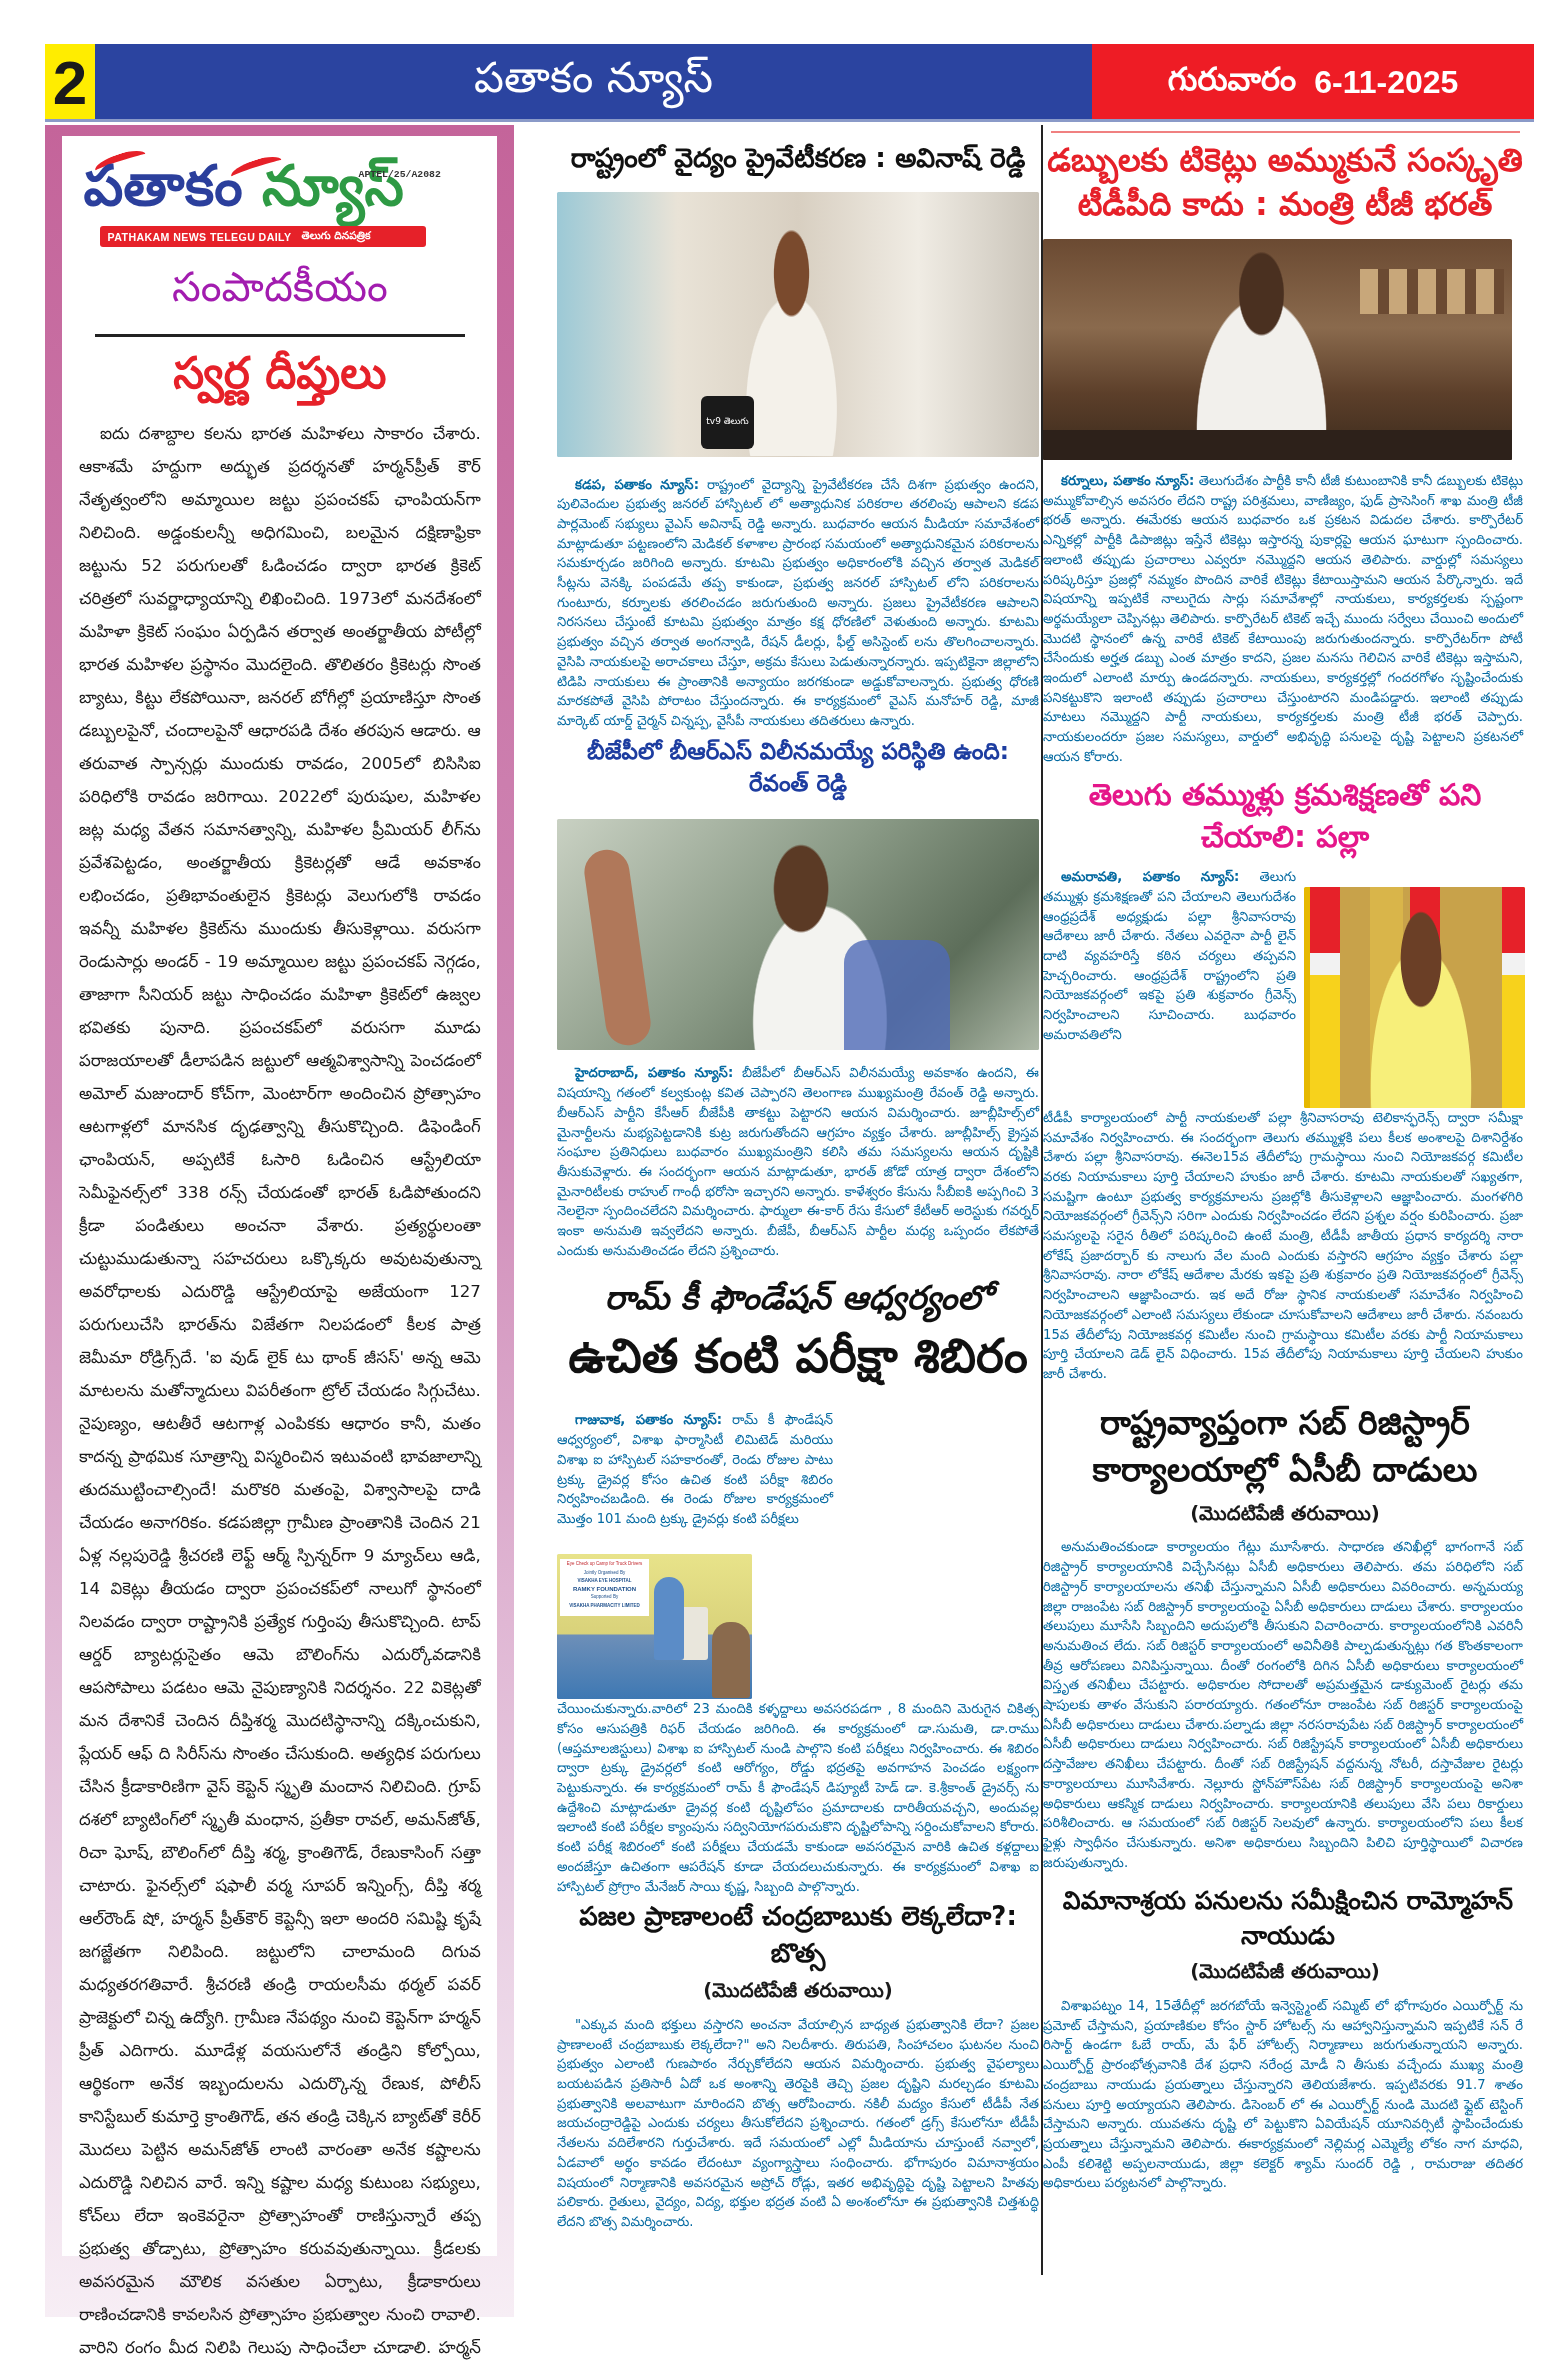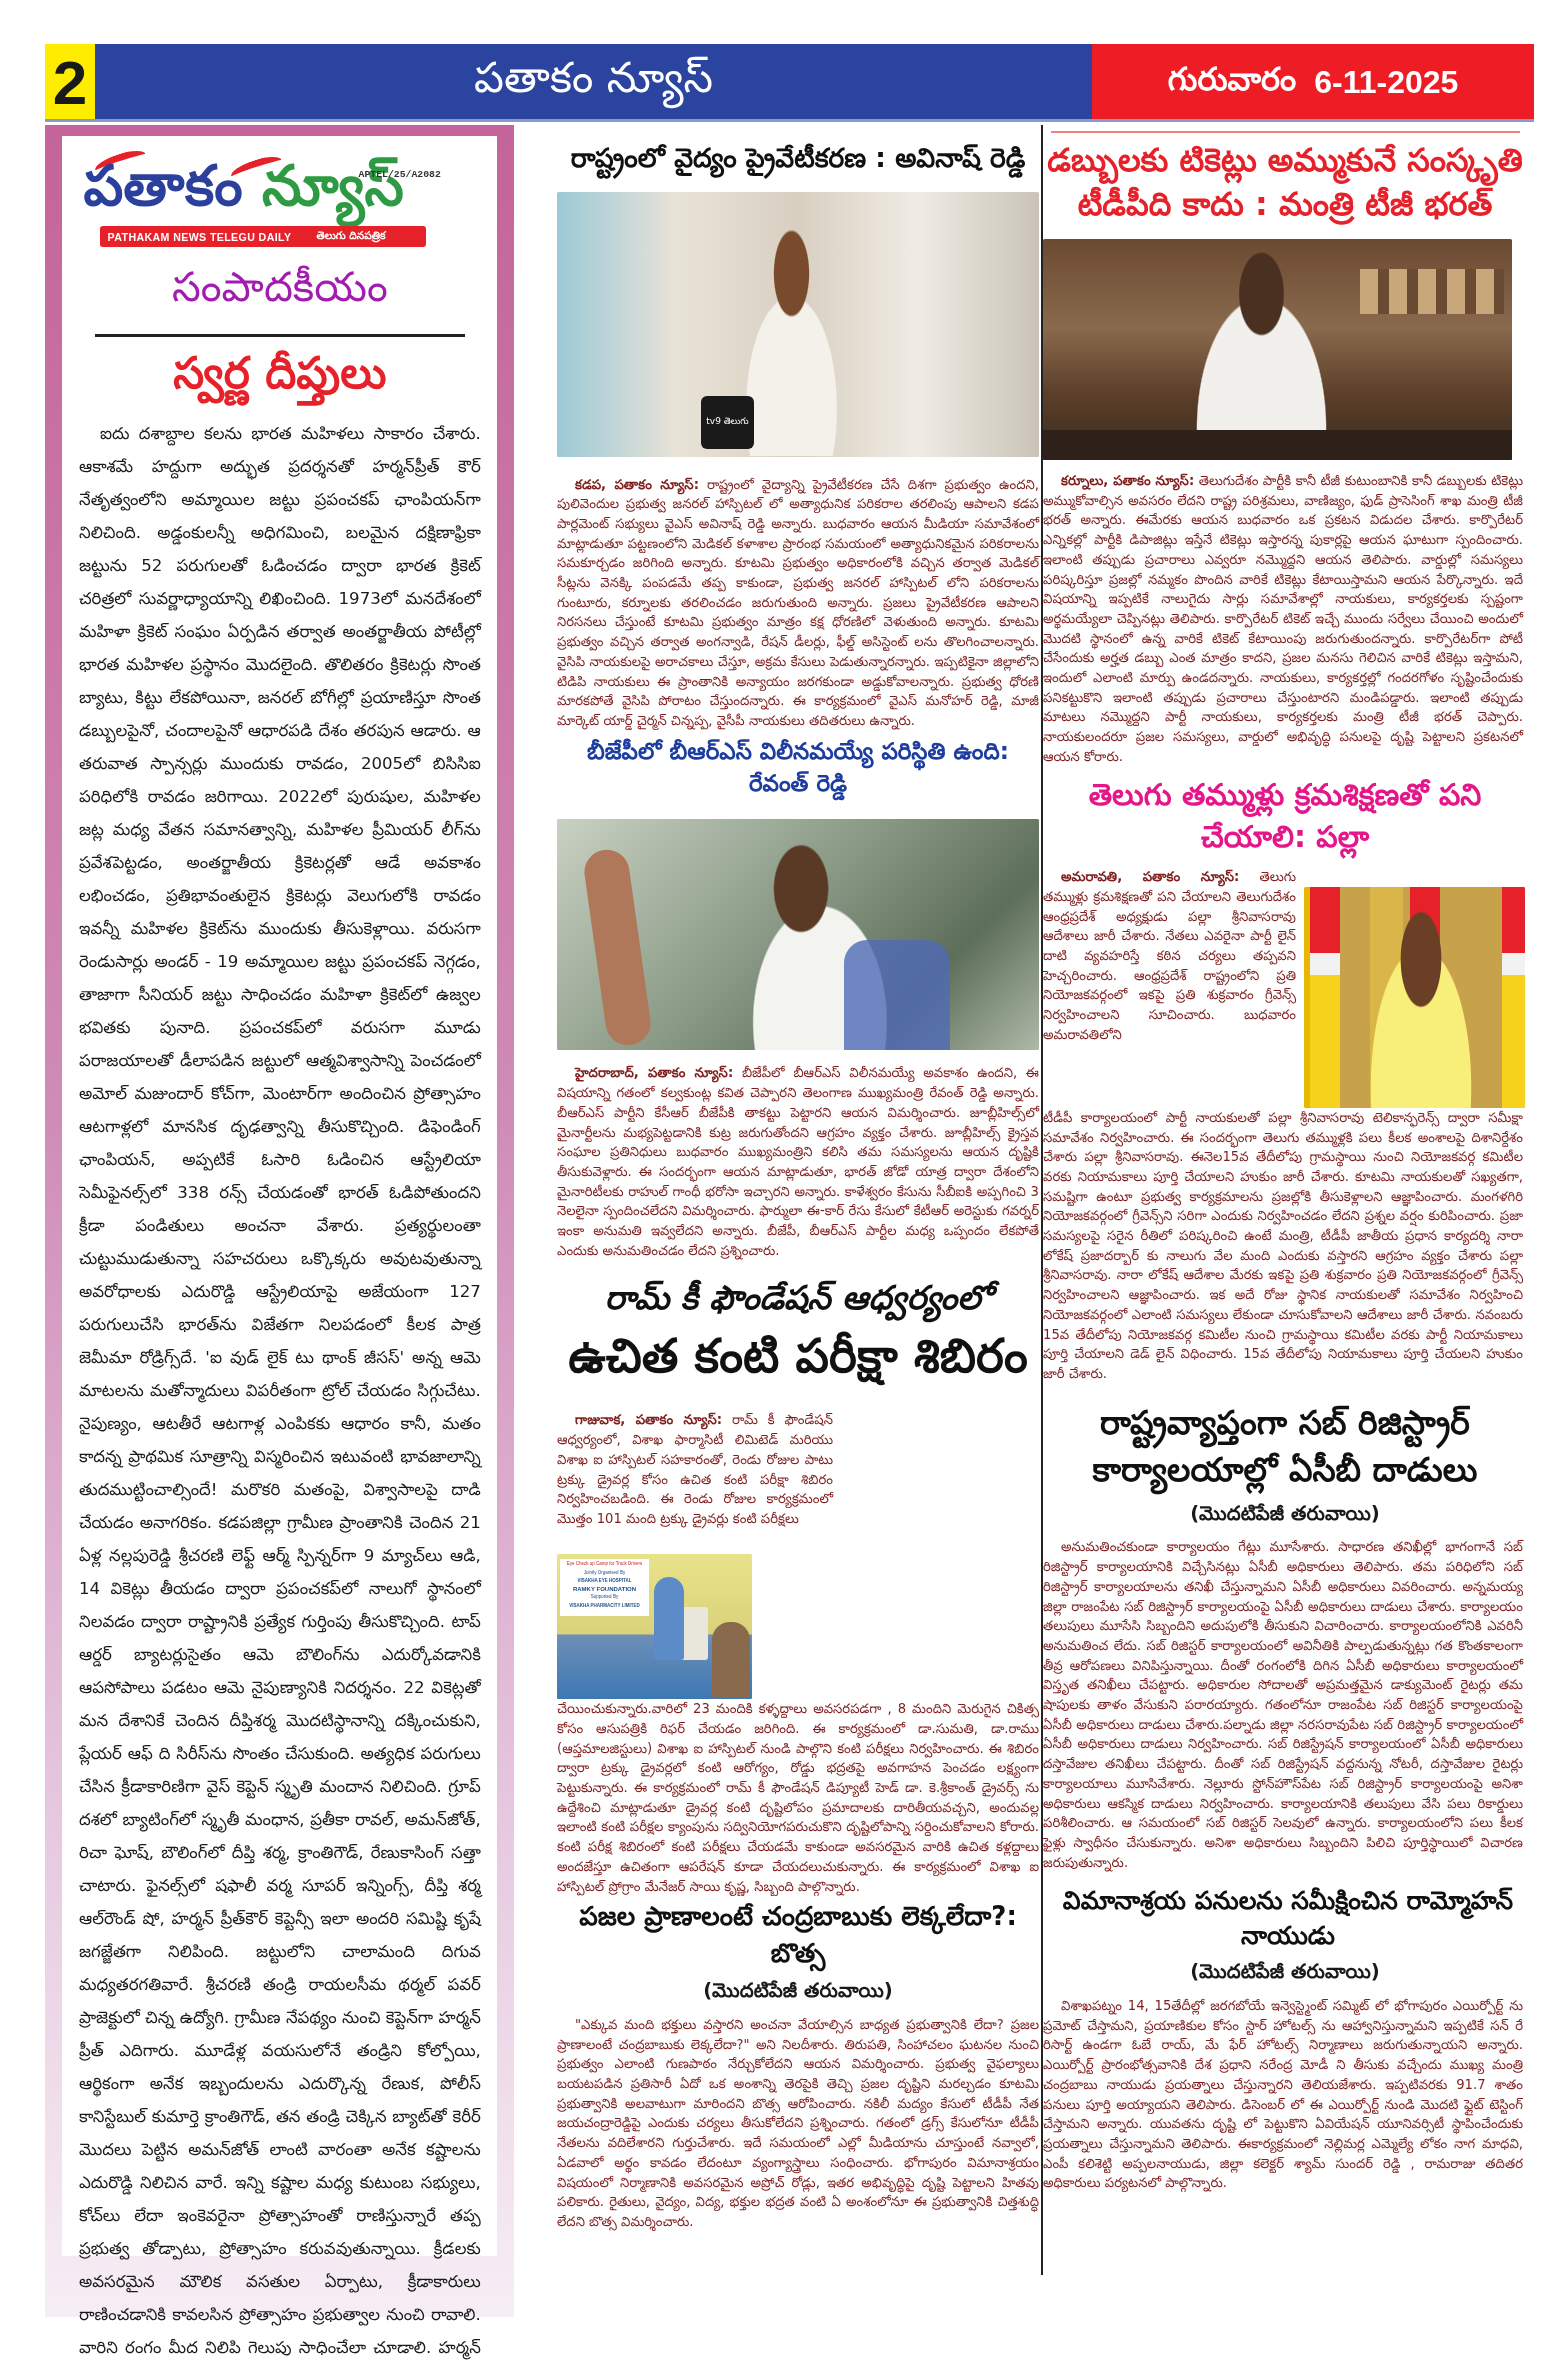--- a/index.html
+++ b/index.html
@@ -19,34 +19,34 @@
   
   .editorial { position: absolute; left: 45px; top: 125px; width: 469px; height: 2192px;
     background: linear-gradient(180deg, #c4649a 0%, #d08bb8 45%, #e8cde2 80%, #f7eef5 100%); padding: 10.6px 16.6px 0 17.4px; }
   .editorial-inner { background: #fff; width: 100%; height: 2120px; padding: 16.6px 16.6px 0 16.6px; }
   .logo { position: relative; height: 106px; }
   .logo-main { position: absolute; left: 4.5px; top: 6px; font-weight: bold; font-size: 56px; line-height: 1; }
   .logo-blue { color: #2b3f9c; }
   .logo-green { color: #2e9a44; }
   .logo-reg { position: absolute; right: 40px; top: 16.6px; font-family: Liberation Mono, monospace; font-weight: bold; font-size: 9.8px; color: #333; }
   .logo-band { position: absolute; left: 21px; top: 74px; width: 326px; height: 21px; background: #e62129; border-radius: 3px;
-    display: flex; align-items: center; color: #fff; font-size: 10.6px; font-weight: bold; padding: 0 7.6px; gap: 25px; }
+    display: flex; align-items: center; color: #fff; font-size: 10.6px; font-weight: bold; padding: 0 7.6px; gap: 10px; }
   .logo-band .en { font-family: "Liberation Sans", sans-serif; letter-spacing: 0.4px; }
   .wing { position: absolute; width: 53px; height: 16.6px; border-top: 7.6px solid #e62129; border-radius: 60% 60% 0 0; transform: rotate(-18deg); }
   .section-title { text-align: center; font-size: 41px; margin-top: 4.5px; color: #a21caf; }
   .section-rule { width: 370px; height: 2.3px; background: #222; margin: 13.6px auto 10.6px auto; }
   .editorial-headline { text-align: center; color: #e62129; font-size: 44px; font-weight: bold; margin-bottom: 7.6px; }
   .editorial-body { font-size: 16.6px; line-height: 33px; text-align: justify; text-indent: 21px; color: #1a1a1a; }
 
   
   .mid { position: absolute; left: 557px; top: 125px; width: 482px; }
   .col-divider { position: absolute; left: 1041px; top: 125px; width: 2.3px; height: 2150px; background: #222; }
   .headline-black { text-align: center; font-weight: bold; color: #111; }
   .photo { position: relative; overflow: hidden; border-radius: 1.5px; }
-  .body-text { font-size: 13.2px; line-height: 19.7px; text-align: justify; text-indent: 18px; color: #7f1d1d; }
+  .body-text { font-size: 13.2px; line-height: 19.7px; text-align: justify; text-indent: 18px; color: #0369a1; }
   .dateline { font-weight: bold; }
 
   
   .right { position: absolute; left: 1043px; top: 125px; width: 484px; }
   .top-rule-red { width: 469px; height: 2.3px; background: #f08080; margin: 6px auto 4.5px auto; }
   .headline-red { text-align: center; color: #e62129; font-weight: bold; font-size: 32px; line-height: 44px; }
   .headline-pink { text-align: center; color: #e5168a; font-weight: bold; font-size: 30px; }
   .subhead { text-align: center; font-weight: bold; font-size: 23px; margin: 4.5px 0 7.6px 0; }
   .headline-blue { text-align: center; color: #1d3da0; font-weight: bold; font-size: 23px; }
 </style>

